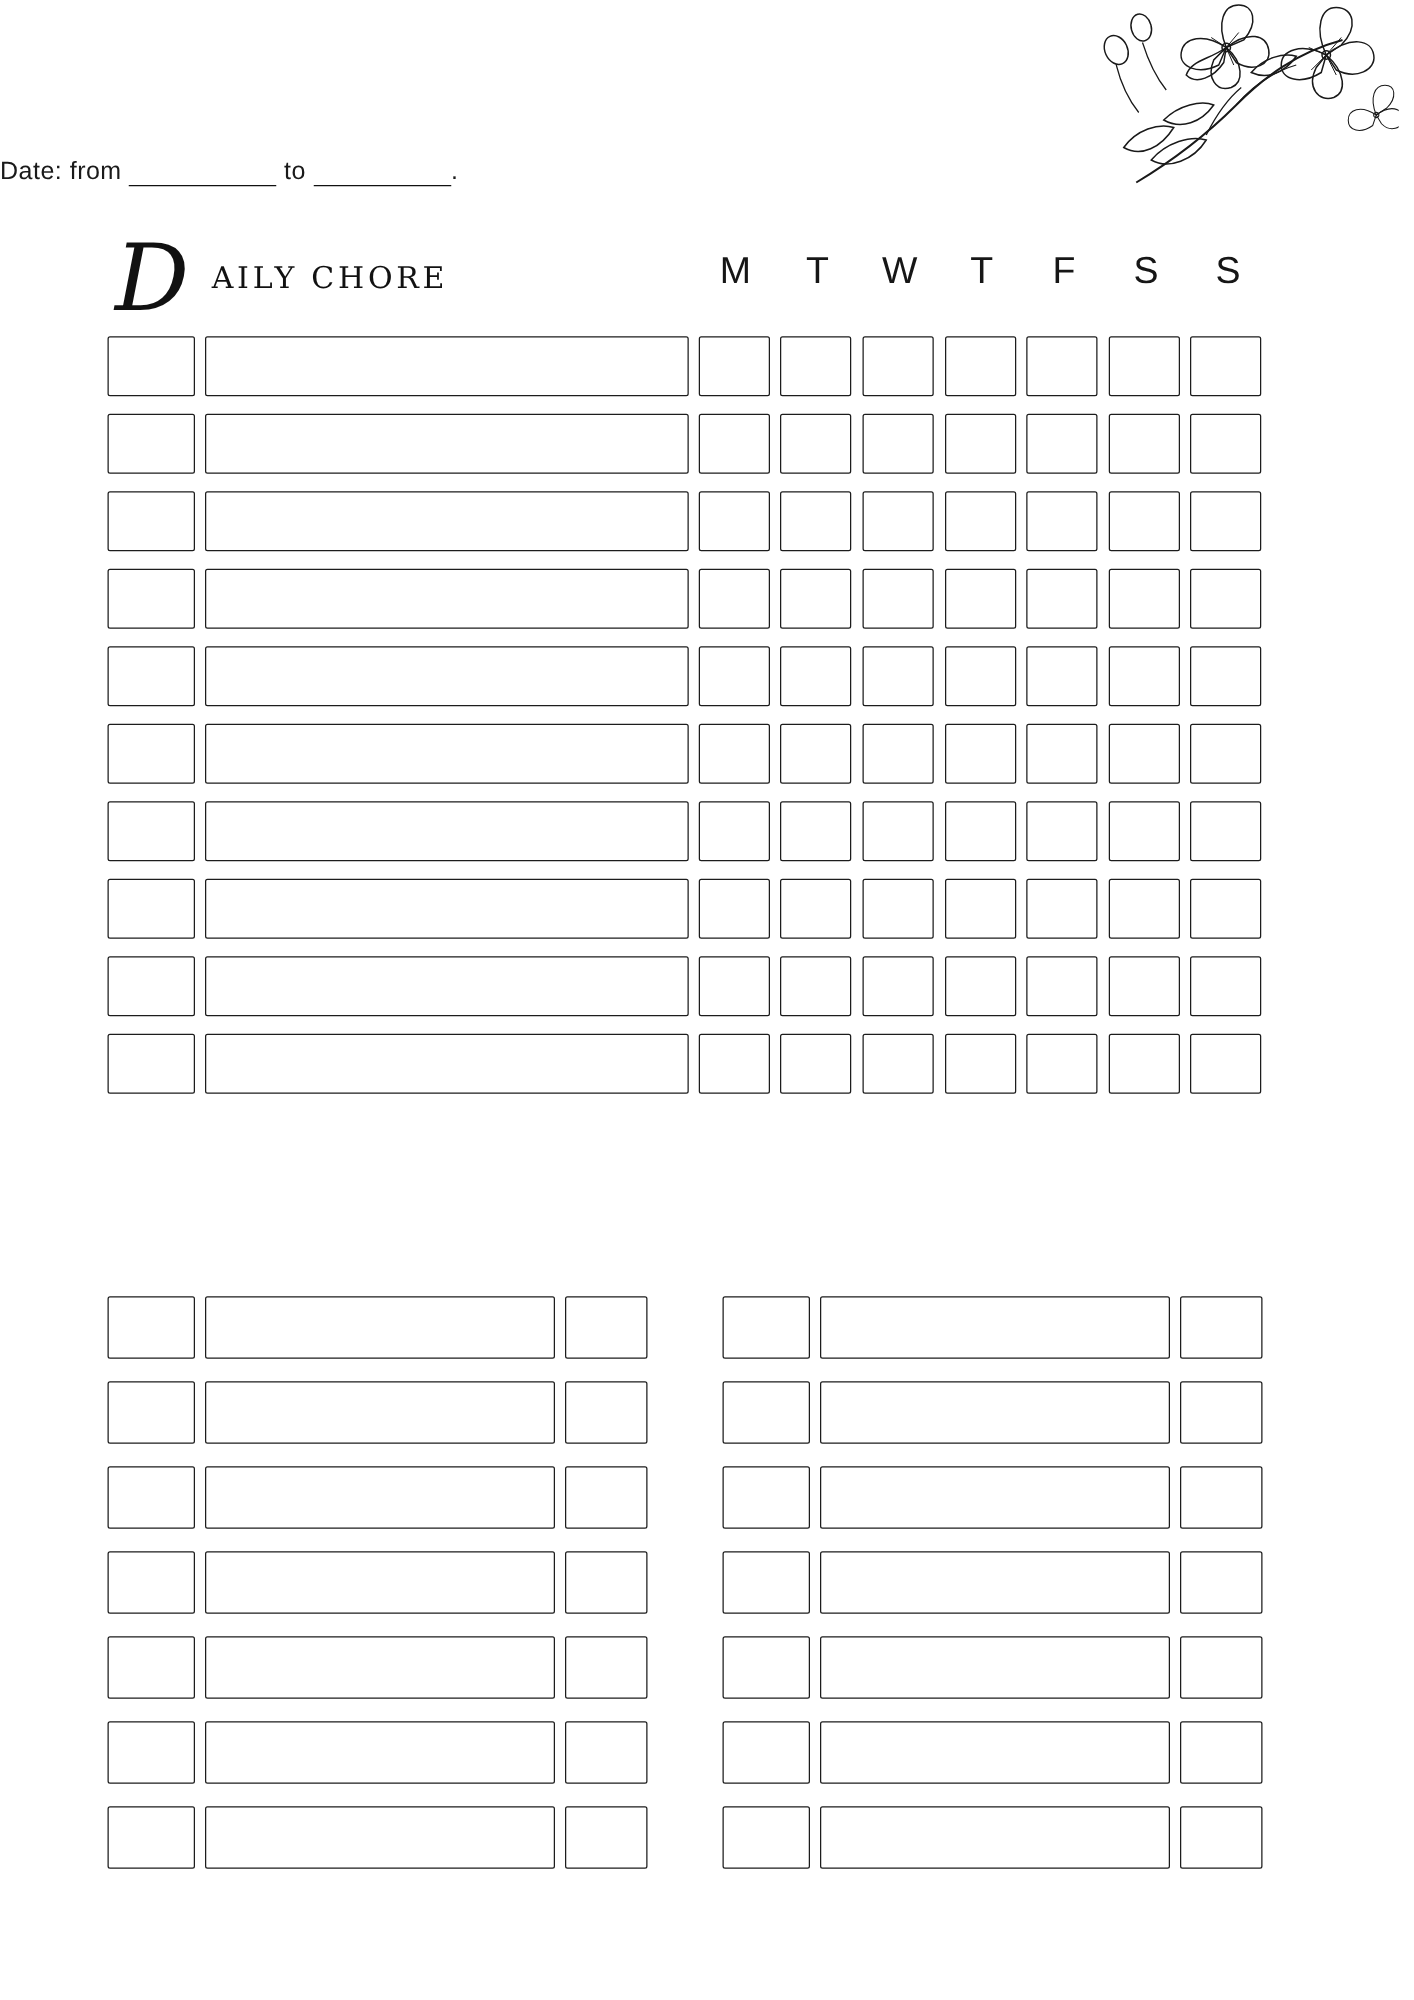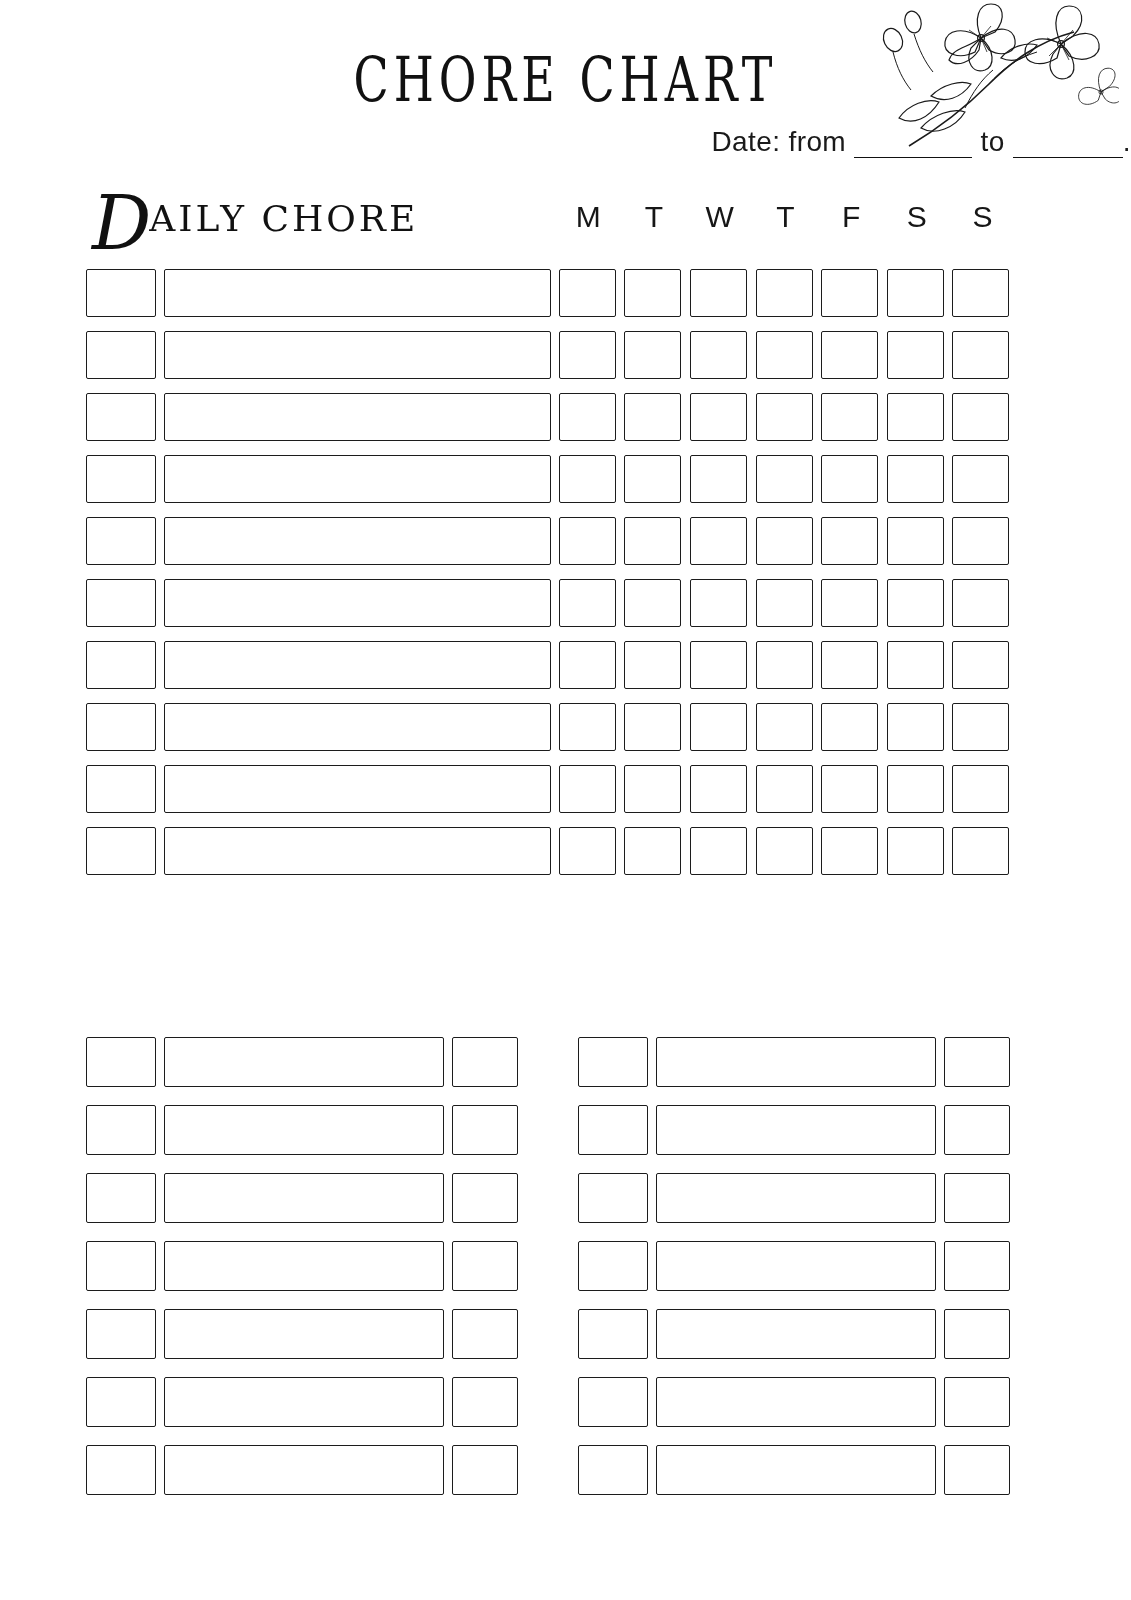--- a/index.html
+++ b/index.html
@@ -38,22 +38,22 @@
     display: inline-block;
     transform: scaleY(1.35);
     transform-origin: center;
   }
 
   .date-line {
     position: absolute;
     top: 126px;
     left: 0;
     width: 1131px;
-    text-align: right;
-    font-size: 28px;
+    text-align: left;
+    font-size: 20px;
     color: #1a1a1a;
     letter-spacing: 0.4px;
   }
   .blank {
     display: inline-block;
     border-bottom: 1.6px solid #111;
     vertical-align: bottom;
   }
   .blank.long { width: 118px; }
   .blank.short { width: 110px; }
@@ -75,23 +75,24 @@
   .drop-cap {
     font-family: "DejaVu Serif", serif;
     font-style: italic;
     font-size: 74px;
     line-height: 1;
     vertical-align: -14px;
     letter-spacing: -2px;
   }
   .head-rest {
     font-family: "DejaVu Serif", serif;
-    font-size: 36px;
+    font-size: 24px;
     letter-spacing: 3px;
     vertical-align: 4px;
+    margin-left: 20px;
   }
 
   #daily-head { top: 186px; left: 92px; }
   #weekly-head { top: 952px; left: 92px; }
 
   
   .daycols {
     position: absolute;
     top: 200px;
     left: 556px;
@@ -201,23 +202,20 @@
 
       <g transform="translate(232,96) scale(0.7)">
         <path d="M0 0 C-18 -12 -32 -6 -32 6 C-32 18 -18 22 -4 12 Z"></path>
         <path d="M0 0 C-8 -20 -2 -34 10 -34 C22 -34 24 -20 12 -8 Z"></path>
         <path d="M0 0 C16 -12 30 -8 30 4 C30 16 16 20 6 10 Z"></path>
         <circle cx="0" cy="0" r="3"></circle>
       </g>
     </svg>
   </div>
 
-  <div class="title">
-    <span class="title-inner">CHORE CHART</span>
-  </div>
 
   <div class="date-line">
     <span>Date: from</span>
     <span class="blank long"></span>
     <span>to</span>
     <span class="blank short"></span><span>.</span>
   </div>
 
   <div class="section-head" id="daily-head">
     <span class="drop-cap">D</span><span class="head-rest">AILY CHORE</span>

